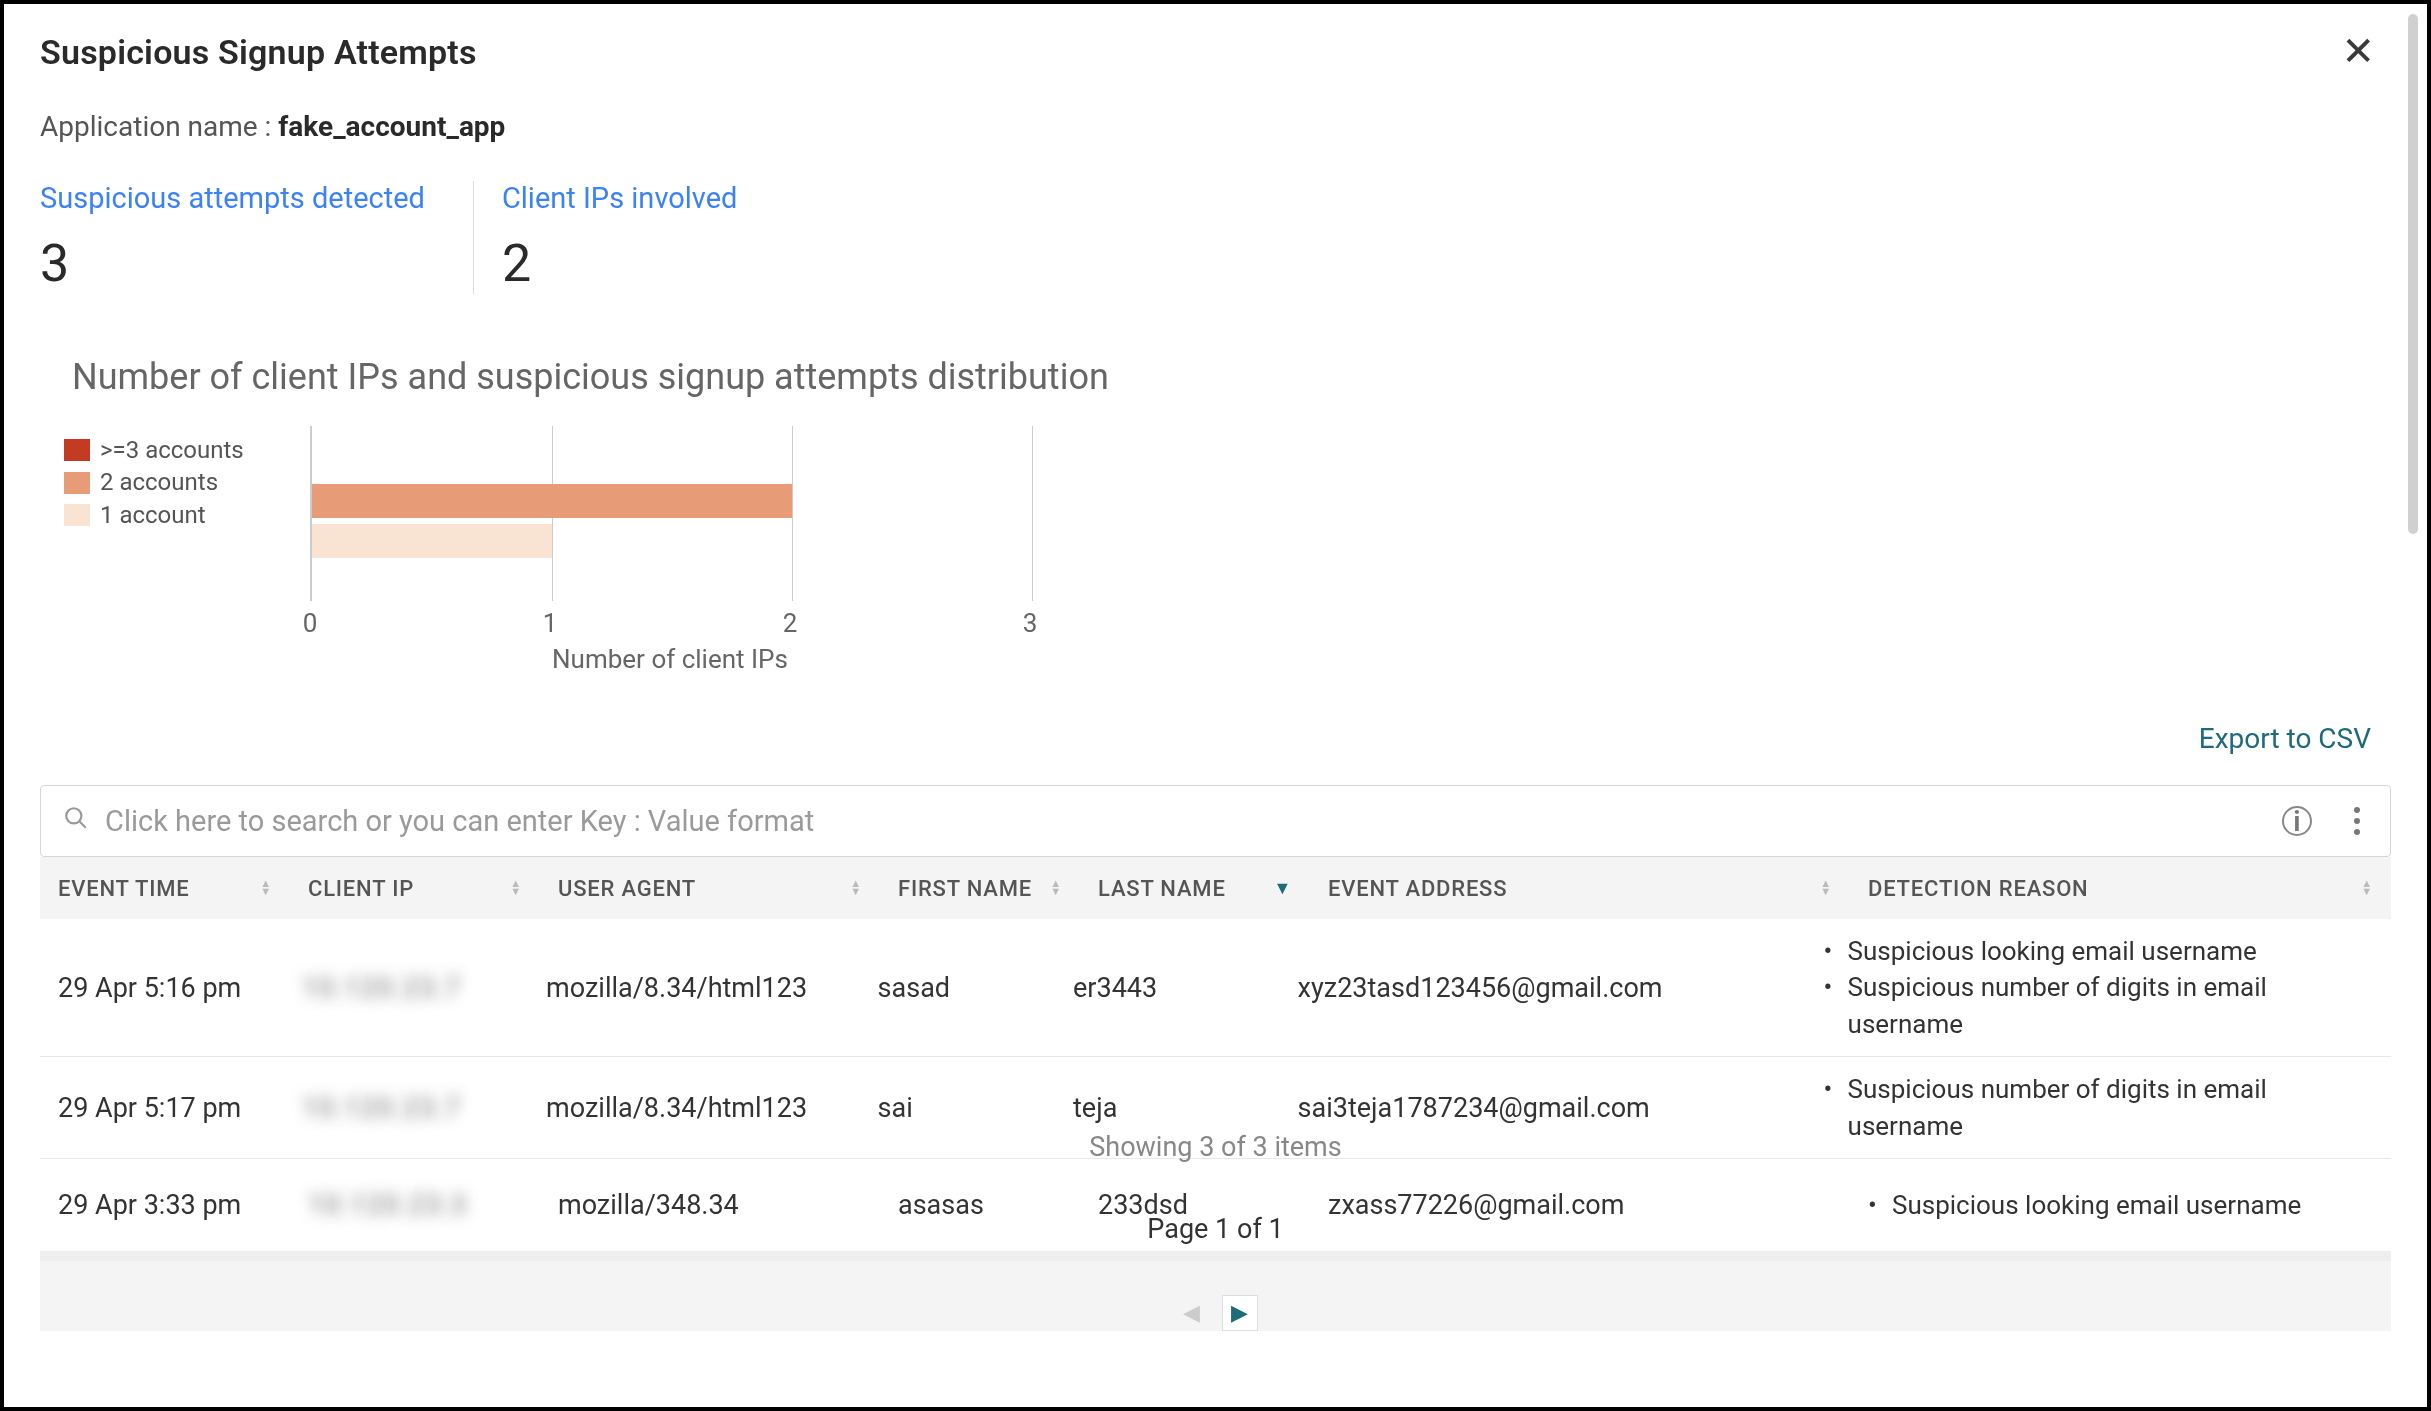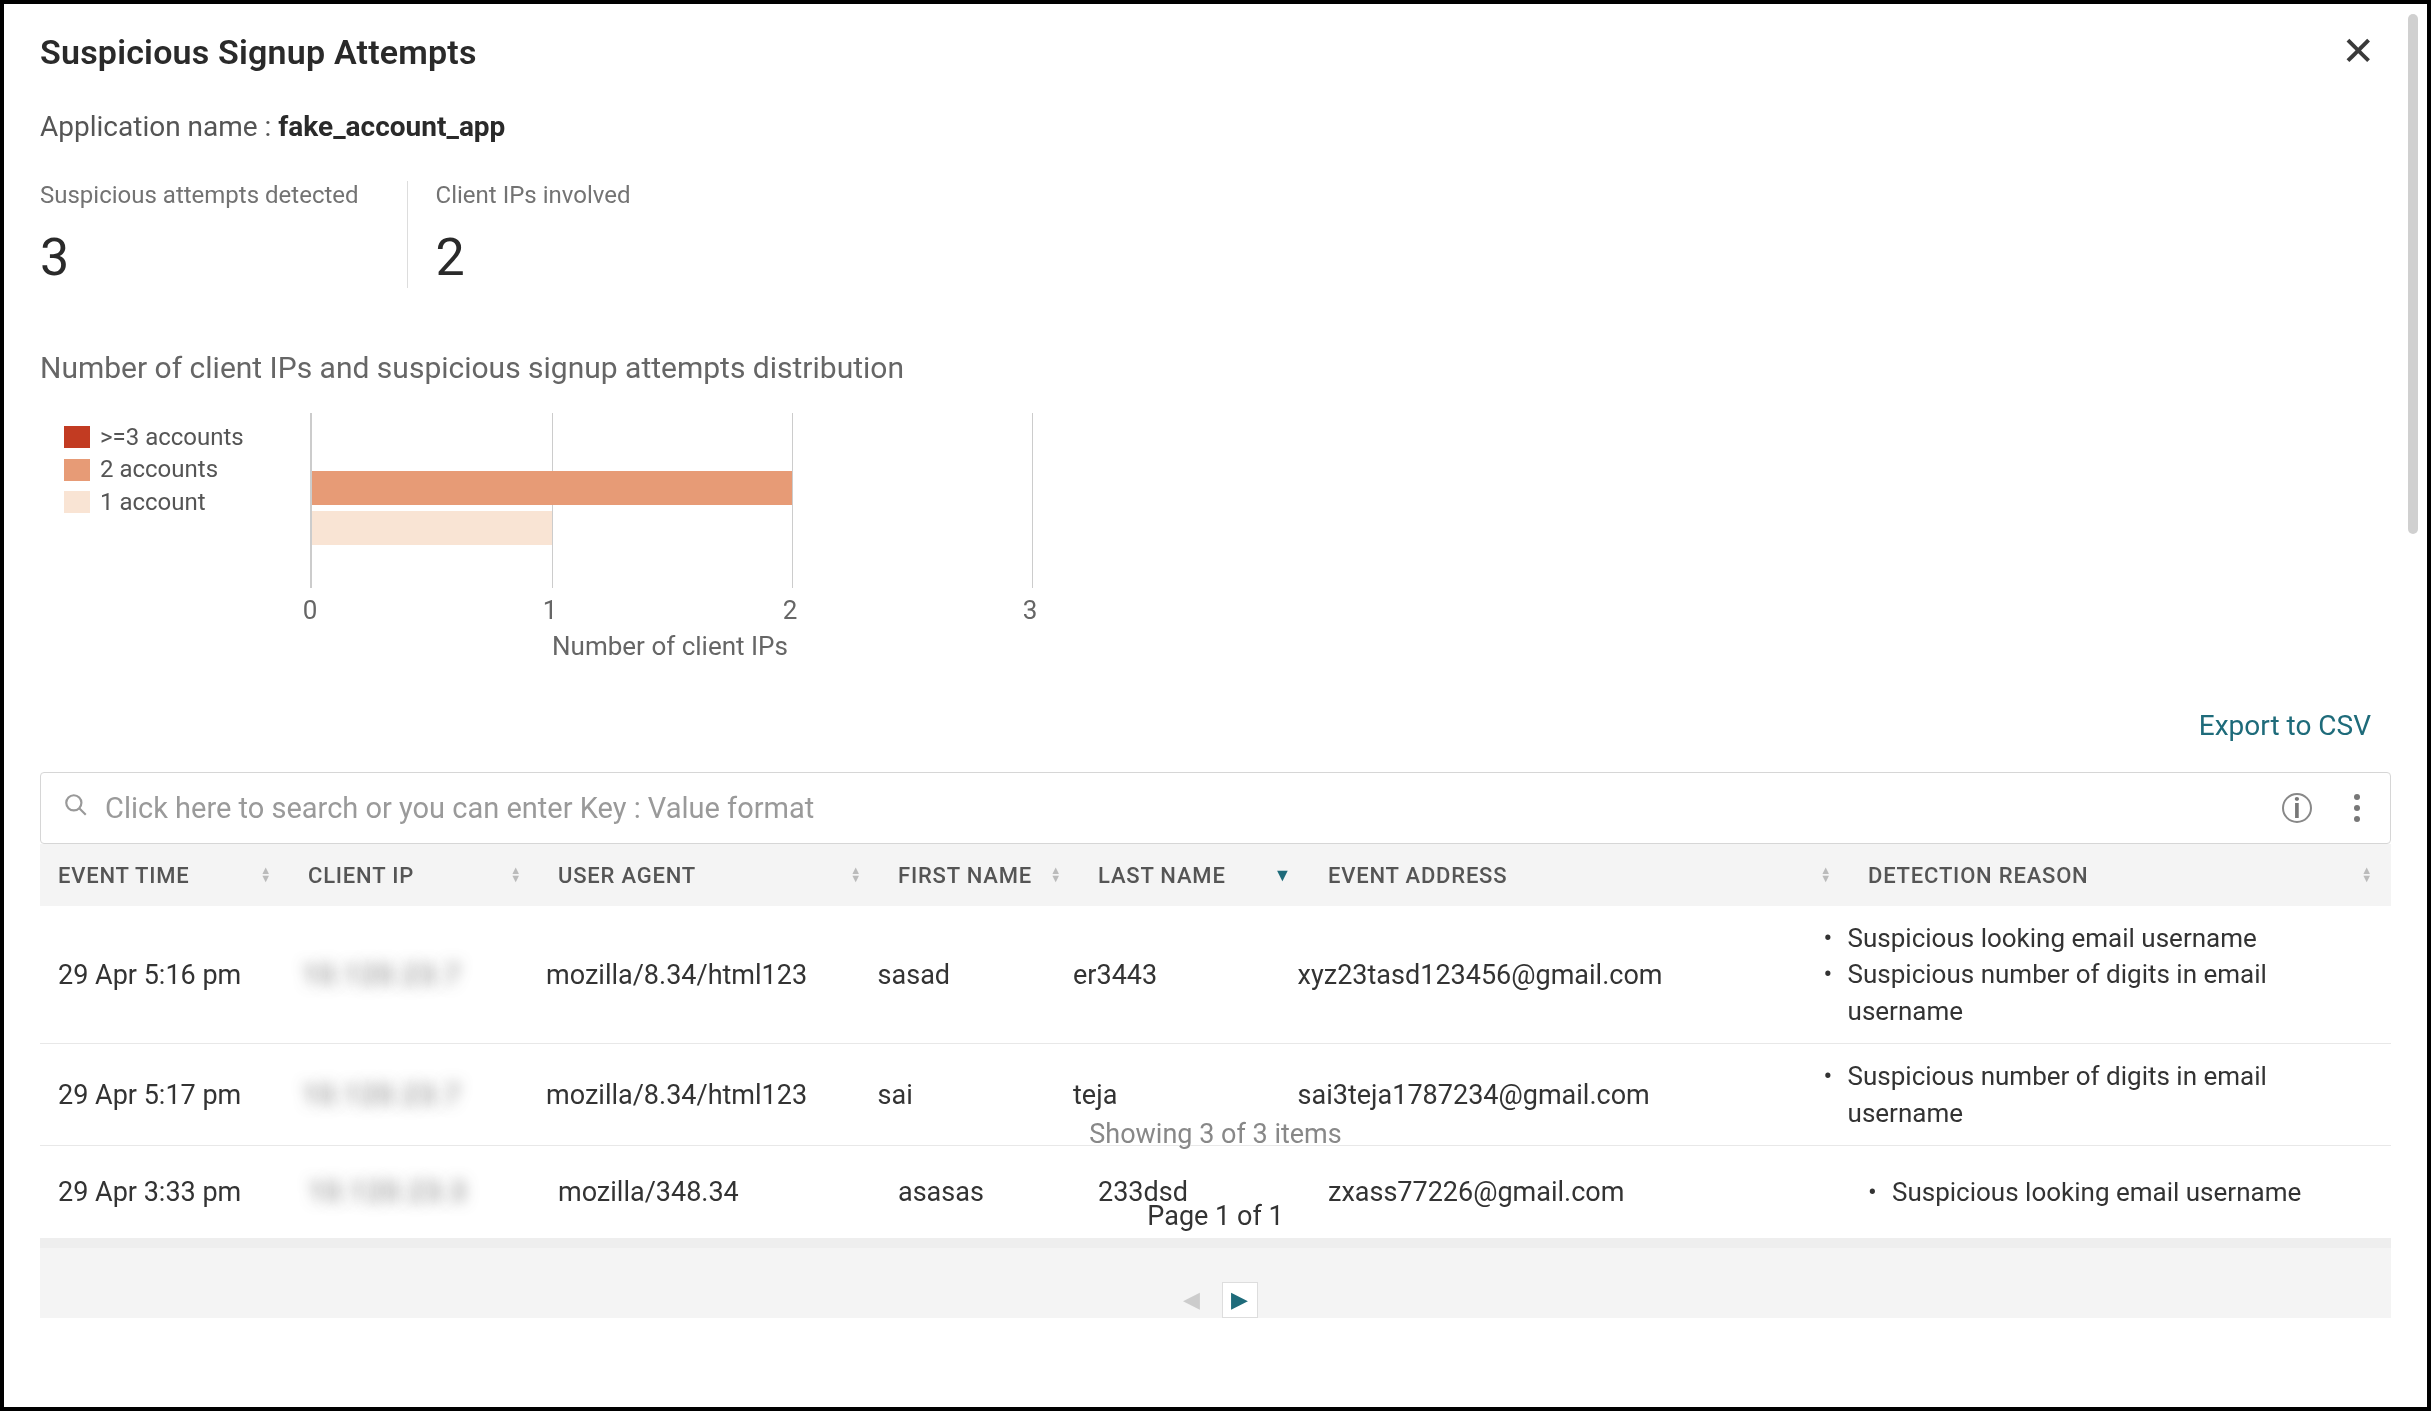--- a/index.html
+++ b/index.html
@@ -71,34 +71,35 @@
     margin-top:38px;
   }
   .metric {
     padding-right:48px;
   }
   .metric + .metric {
     border-left:1px solid #ddd;
     padding-left:28px;
   }
   .metric .m-label {
-    font-size:24px;
-    color:#737373;
+    font-size:29px;
+    color:#3b82f6;
   }
   .metric .m-value {
     margin-top:18px;
     font-size:52px;
     font-weight:400;
     color:#2a2a2a;
   }
   
   .chart-title {
     margin-top:62px;
-    font-size:30px;
+    font-size:36px;
     color:#666;
+    margin-left:32px;
   }
   .chart-wrap {
     margin-top:28px;
     display:flex;
     align-items:flex-start;
   }
   .legend {
     width:230px;
     padding-top:8px;
     padding-left:24px;

